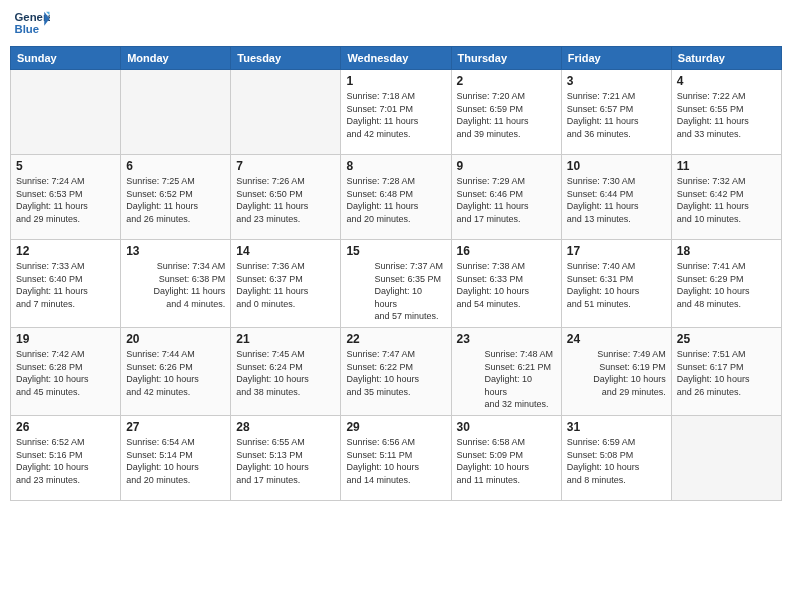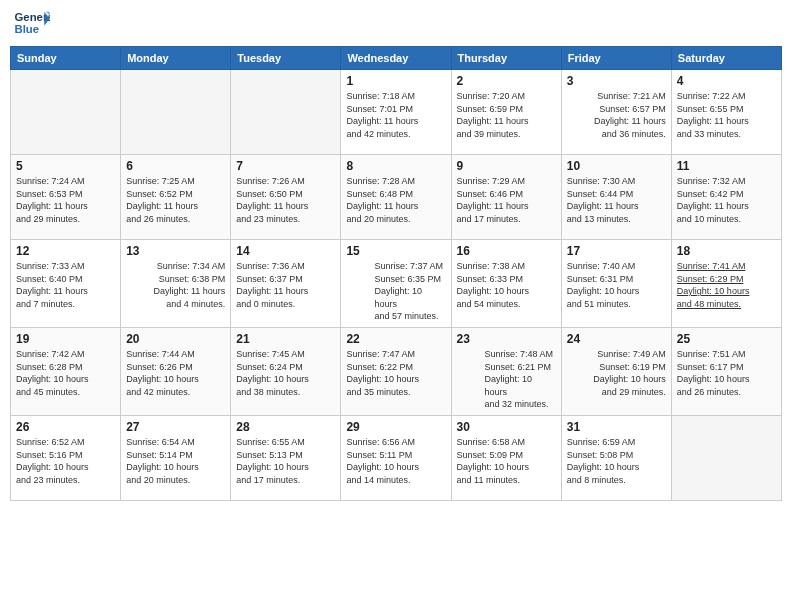--- a/index.html
+++ b/index.html
@@ -129,21 +129,21 @@
           </td>
           <td>
             <div class="day-number">2</div>
             <div class="day-info" style="white-space: pre-line;">Sunrise: 7:20 AM
 Sunset: 6:59 PM
 Daylight: 11 hours
 and 39 minutes.</div>
           </td>
           <td>
             <div class="day-number">3</div>
-            <div class="day-info" style="white-space: pre-line; text-align: right;">Sunrise: 7:21 AM
+            <div class="day-info" style="white-space: pre-line;">Sunrise: 7:21 AM
 Sunset: 6:57 PM
 Daylight: 11 hours
 and 36 minutes.</div>
           </td>
           <td>
             <div class="day-number">4</div>
             <div class="day-info" style="white-space: pre-line;">Sunrise: 7:22 AM
 Sunset: 6:55 PM
 Daylight: 11 hours
 and 33 minutes.</div>
@@ -238,21 +238,21 @@
           </td>
           <td>
             <div class="day-number">17</div>
             <div class="day-info" style="white-space: pre-line;">Sunrise: 7:40 AM
 Sunset: 6:31 PM
 Daylight: 10 hours
 and 51 minutes.</div>
           </td>
           <td>
             <div class="day-number">18</div>
-            <div class="day-info" style="white-space: pre-line; text-decoration: underline;">Sunrise: 7:41 AM
+            <div class="day-info" style="white-space: pre-line;">Sunrise: 7:41 AM
 Sunset: 6:29 PM
 Daylight: 10 hours
 and 48 minutes.</div>
           </td>
         </tr>
         <tr>
           <td>
             <div class="day-number">19</div>
             <div class="day-info" style="white-space: pre-line;">Sunrise: 7:42 AM
 Sunset: 6:28 PM

